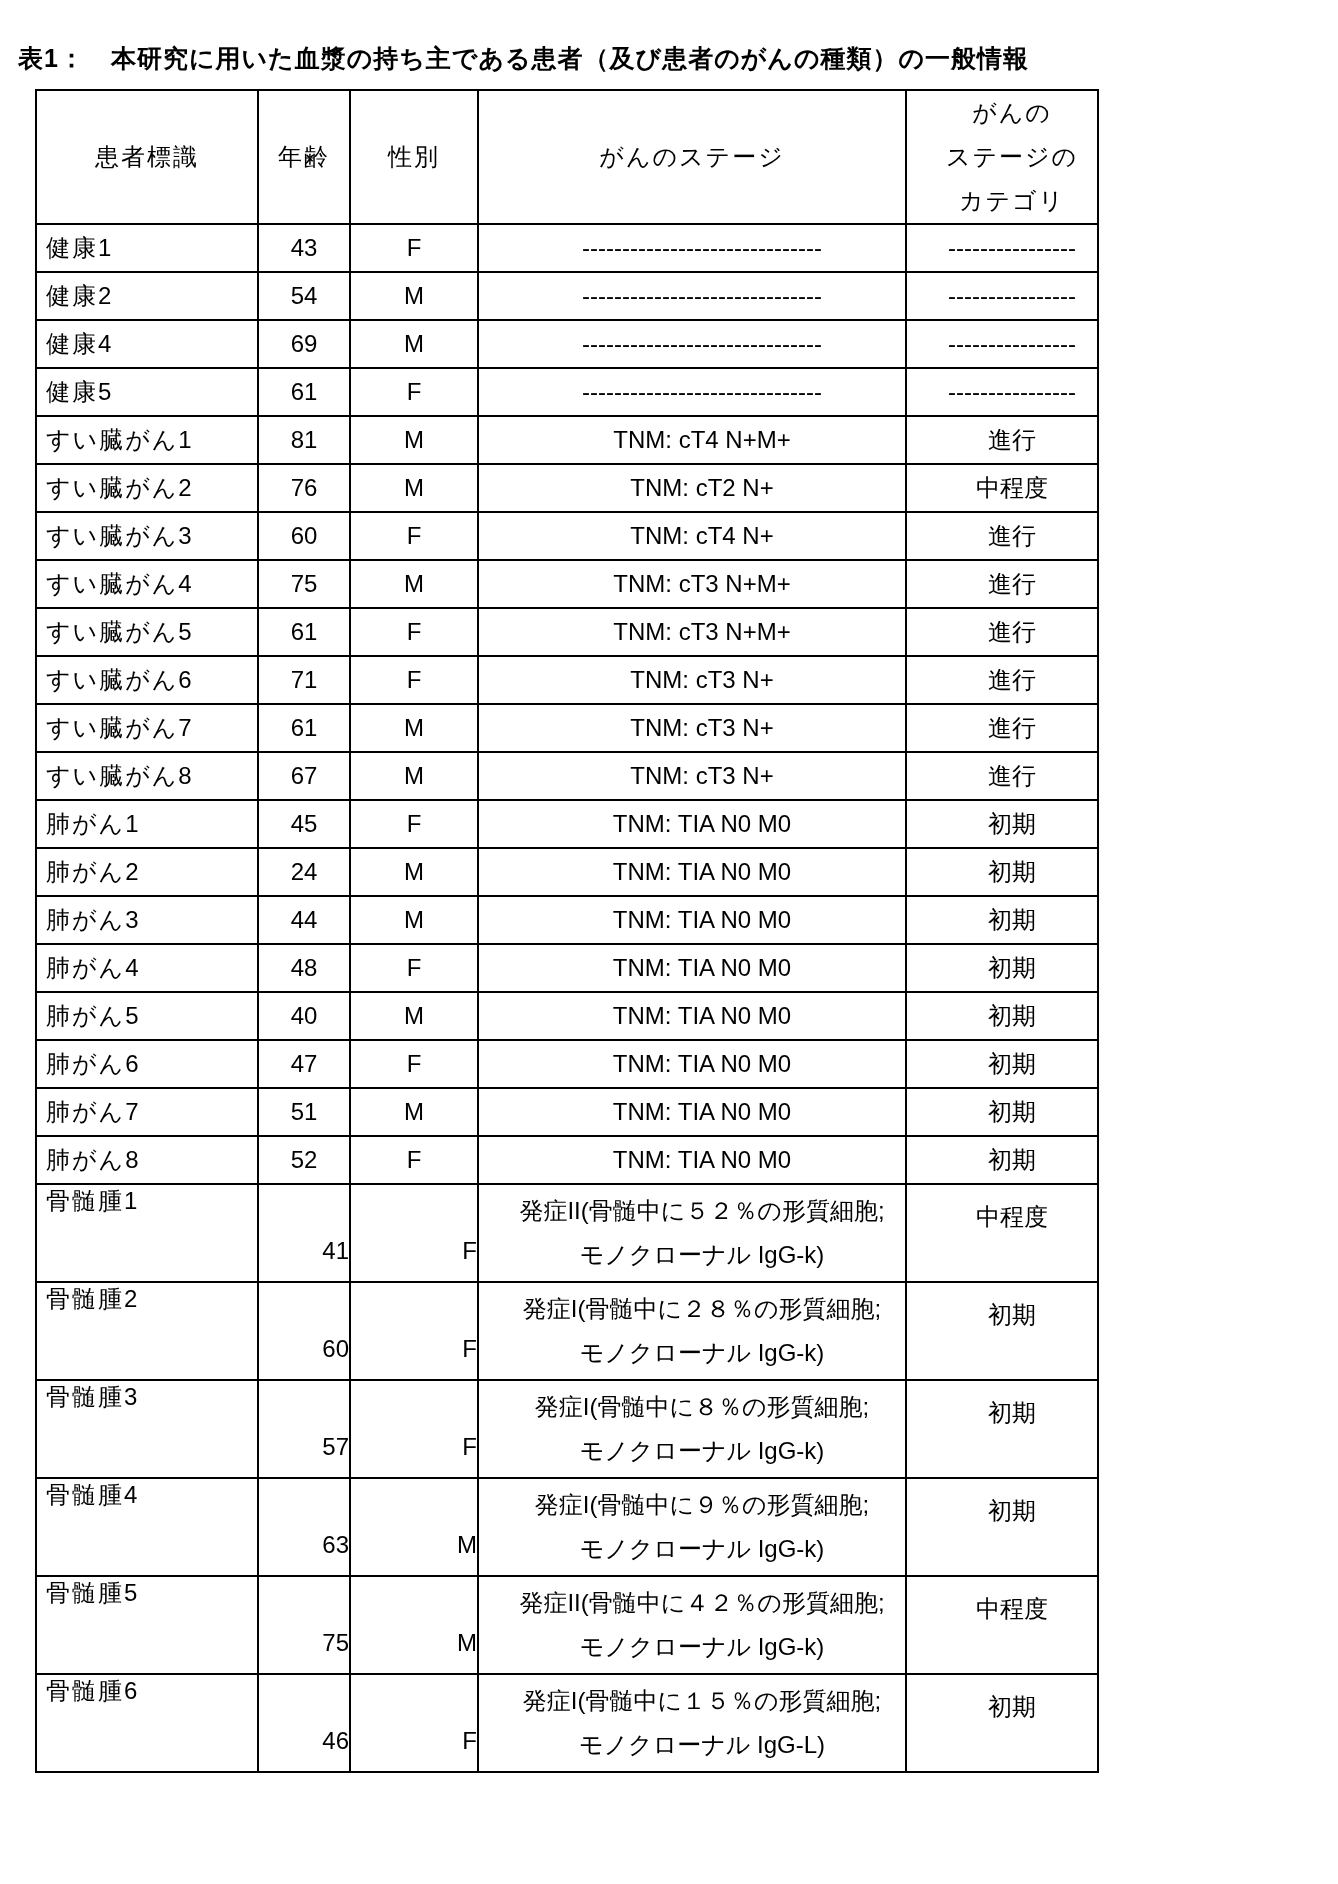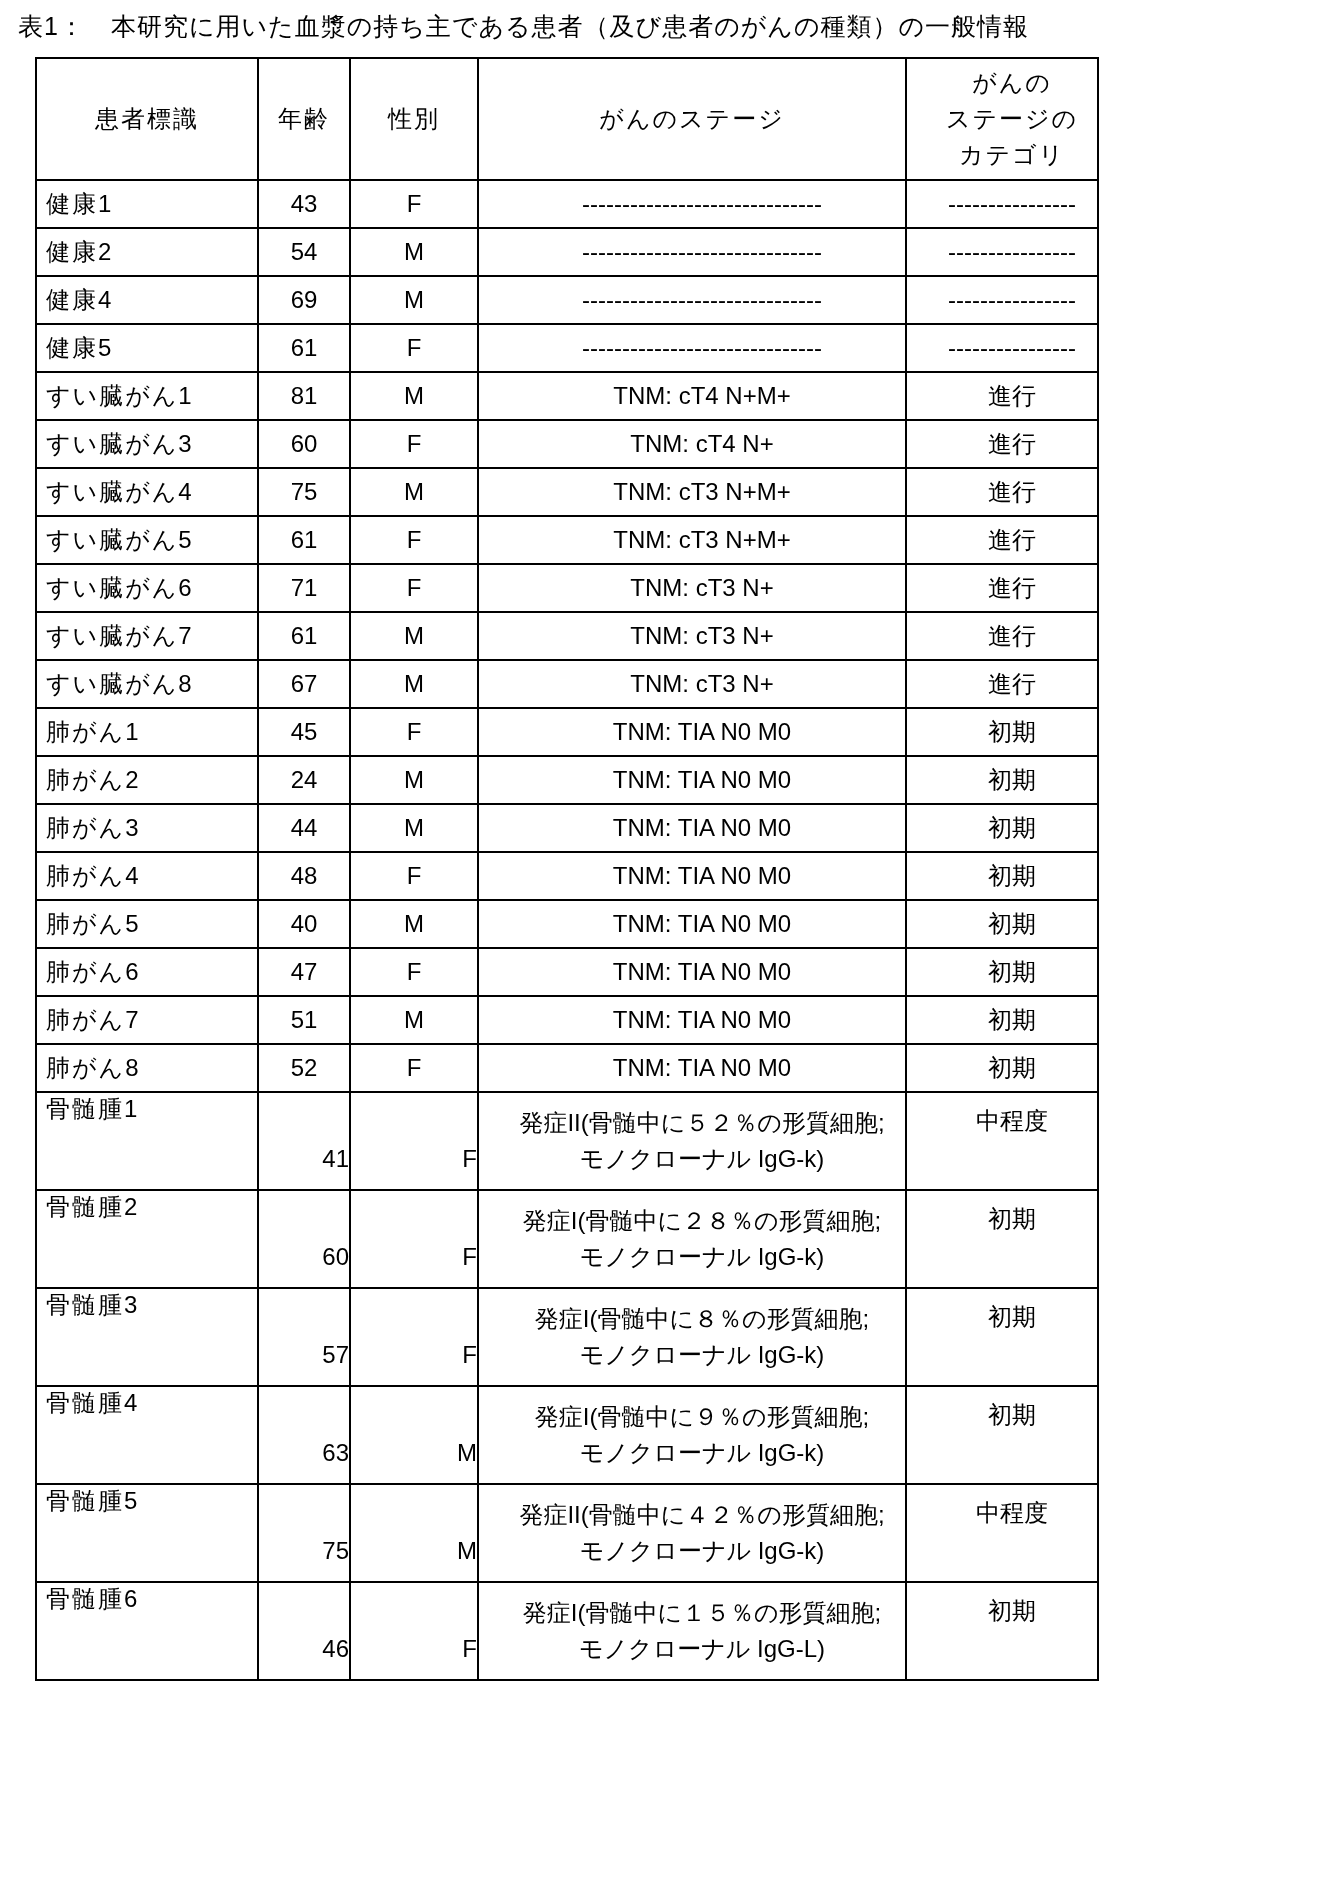--- a/index.html
+++ b/index.html
@@ -6,24 +6,25 @@
   html, body {
     width: 1338px;
     background: #ffffff;
     color: #000000;
     font-family: "Liberation Sans", "DejaVu Sans", sans-serif;
   }
   body { height: 1884px; overflow: hidden; }
   .page { padding: 10px 0 0 18px; }
   .doc-title {
     font-size: 25px;
-    font-weight: normal;
+    font-weight: bold;
     letter-spacing: 1px;
     margin-bottom: 14px;
     white-space: nowrap;
+    margin-top: 32px;
   }
   table.patients {
     border-collapse: collapse;
     table-layout: fixed;
     width: 1062px;
     margin-left: 17px;
   }
   table.patients th,
   table.patients td {
     border: 2px solid #000;
@@ -34,21 +35,21 @@
   table.patients th {
     font-weight: normal;
     text-align: center;
     letter-spacing: 2px;
   }
   thead tr { height: 122px; }
   tbody tr.single { height: 48px; }
   tbody tr.tall { height: 98px; }
   th.col-cat, td.col-stage, td.col-cat {
     white-space: pre-line;
-    line-height: 36px;
+    line-height: 44px;
     padding-left: 20px;
   }
   td.col-id {
     text-align: left;
     padding-left: 9px;
     letter-spacing: 2px;
     border-radius: 13px;
   }
   td.col-age, td.col-sex, td.col-stage, td.col-cat { text-align: center; }
   tr.tall td.col-id { vertical-align: top; padding-top: 0; }
@@ -116,20 +117,27 @@
     </tr>
 
     <tr class="single">
       <td class="col-id">すい臓がん1</td>
       <td class="col-age">81</td>
       <td class="col-sex">M</td>
       <td class="col-stage">TNM: cT4 N+M+</td>
       <td class="col-cat">進行</td>
     </tr>
 
+    <tr class="single">
+      <td class="col-id">すい臓がん2</td>
+      <td class="col-age">76</td>
+      <td class="col-sex">M</td>
+      <td class="col-stage">TNM: cT2 N+</td>
+      <td class="col-cat">中程度</td>
+    </tr>
 
     <tr class="single">
       <td class="col-id">すい臓がん3</td>
       <td class="col-age">60</td>
       <td class="col-sex">F</td>
       <td class="col-stage">TNM: cT4 N+</td>
       <td class="col-cat">進行</td>
     </tr>
 
     <tr class="single">

